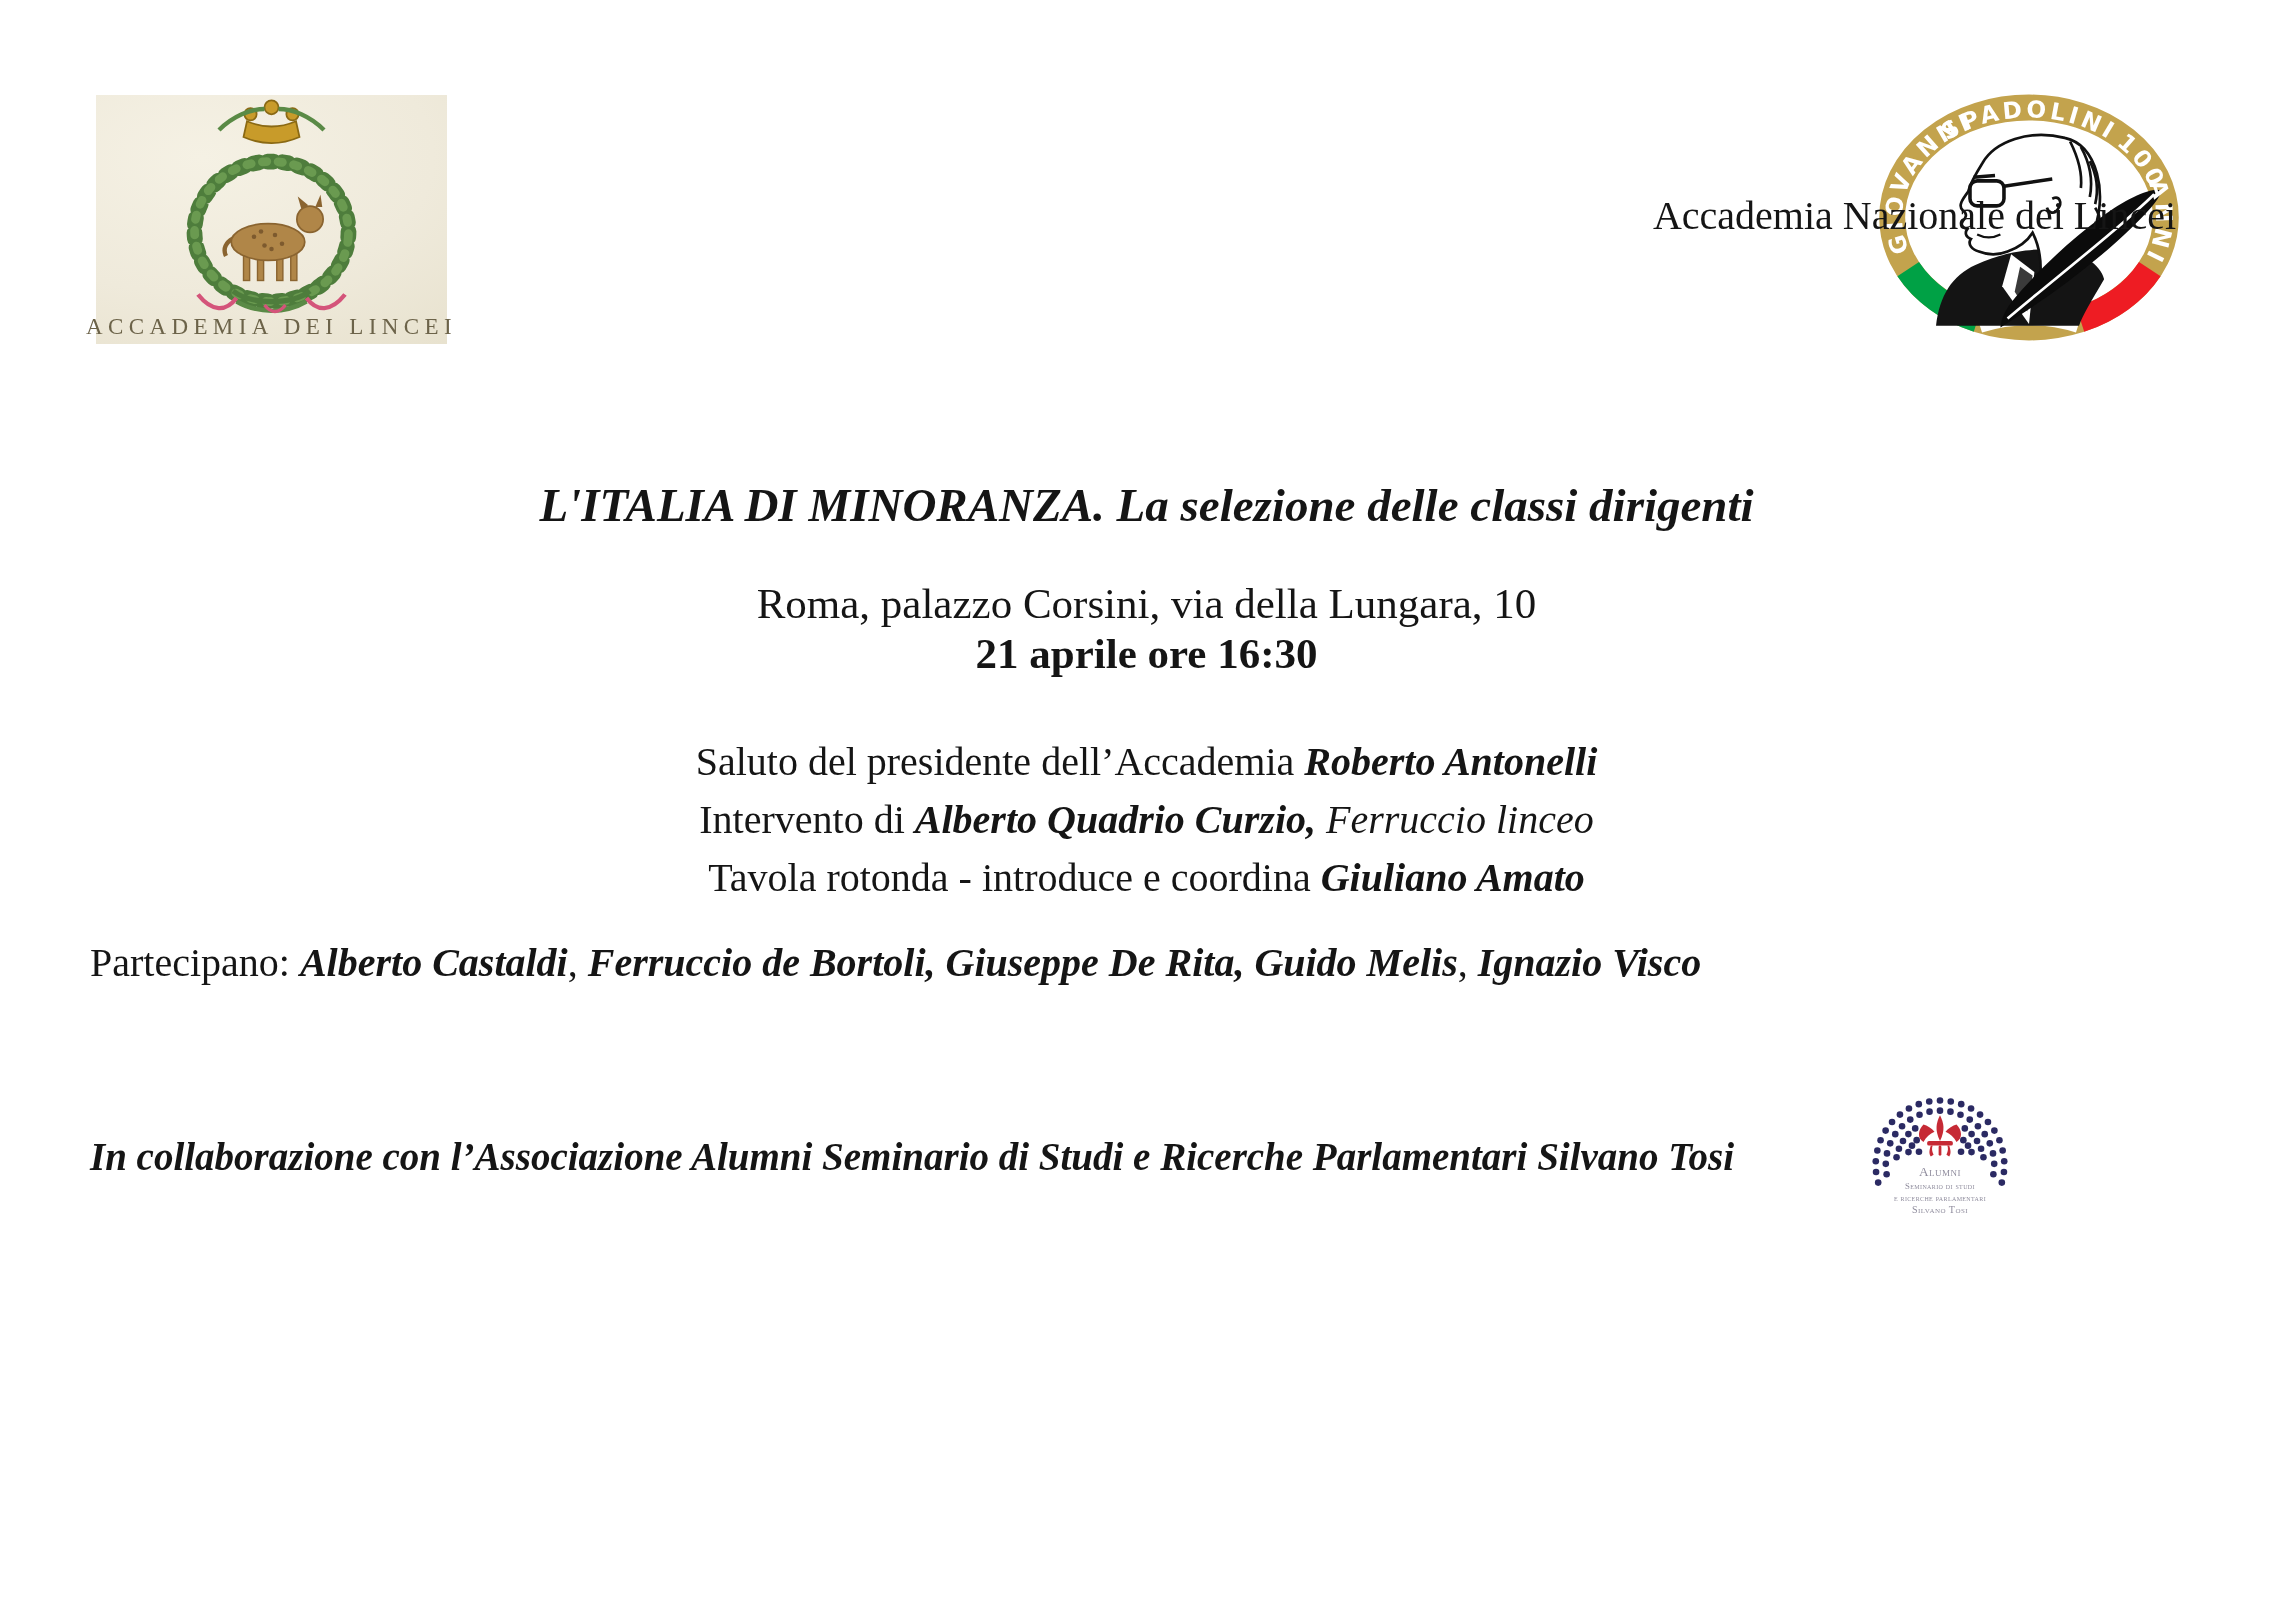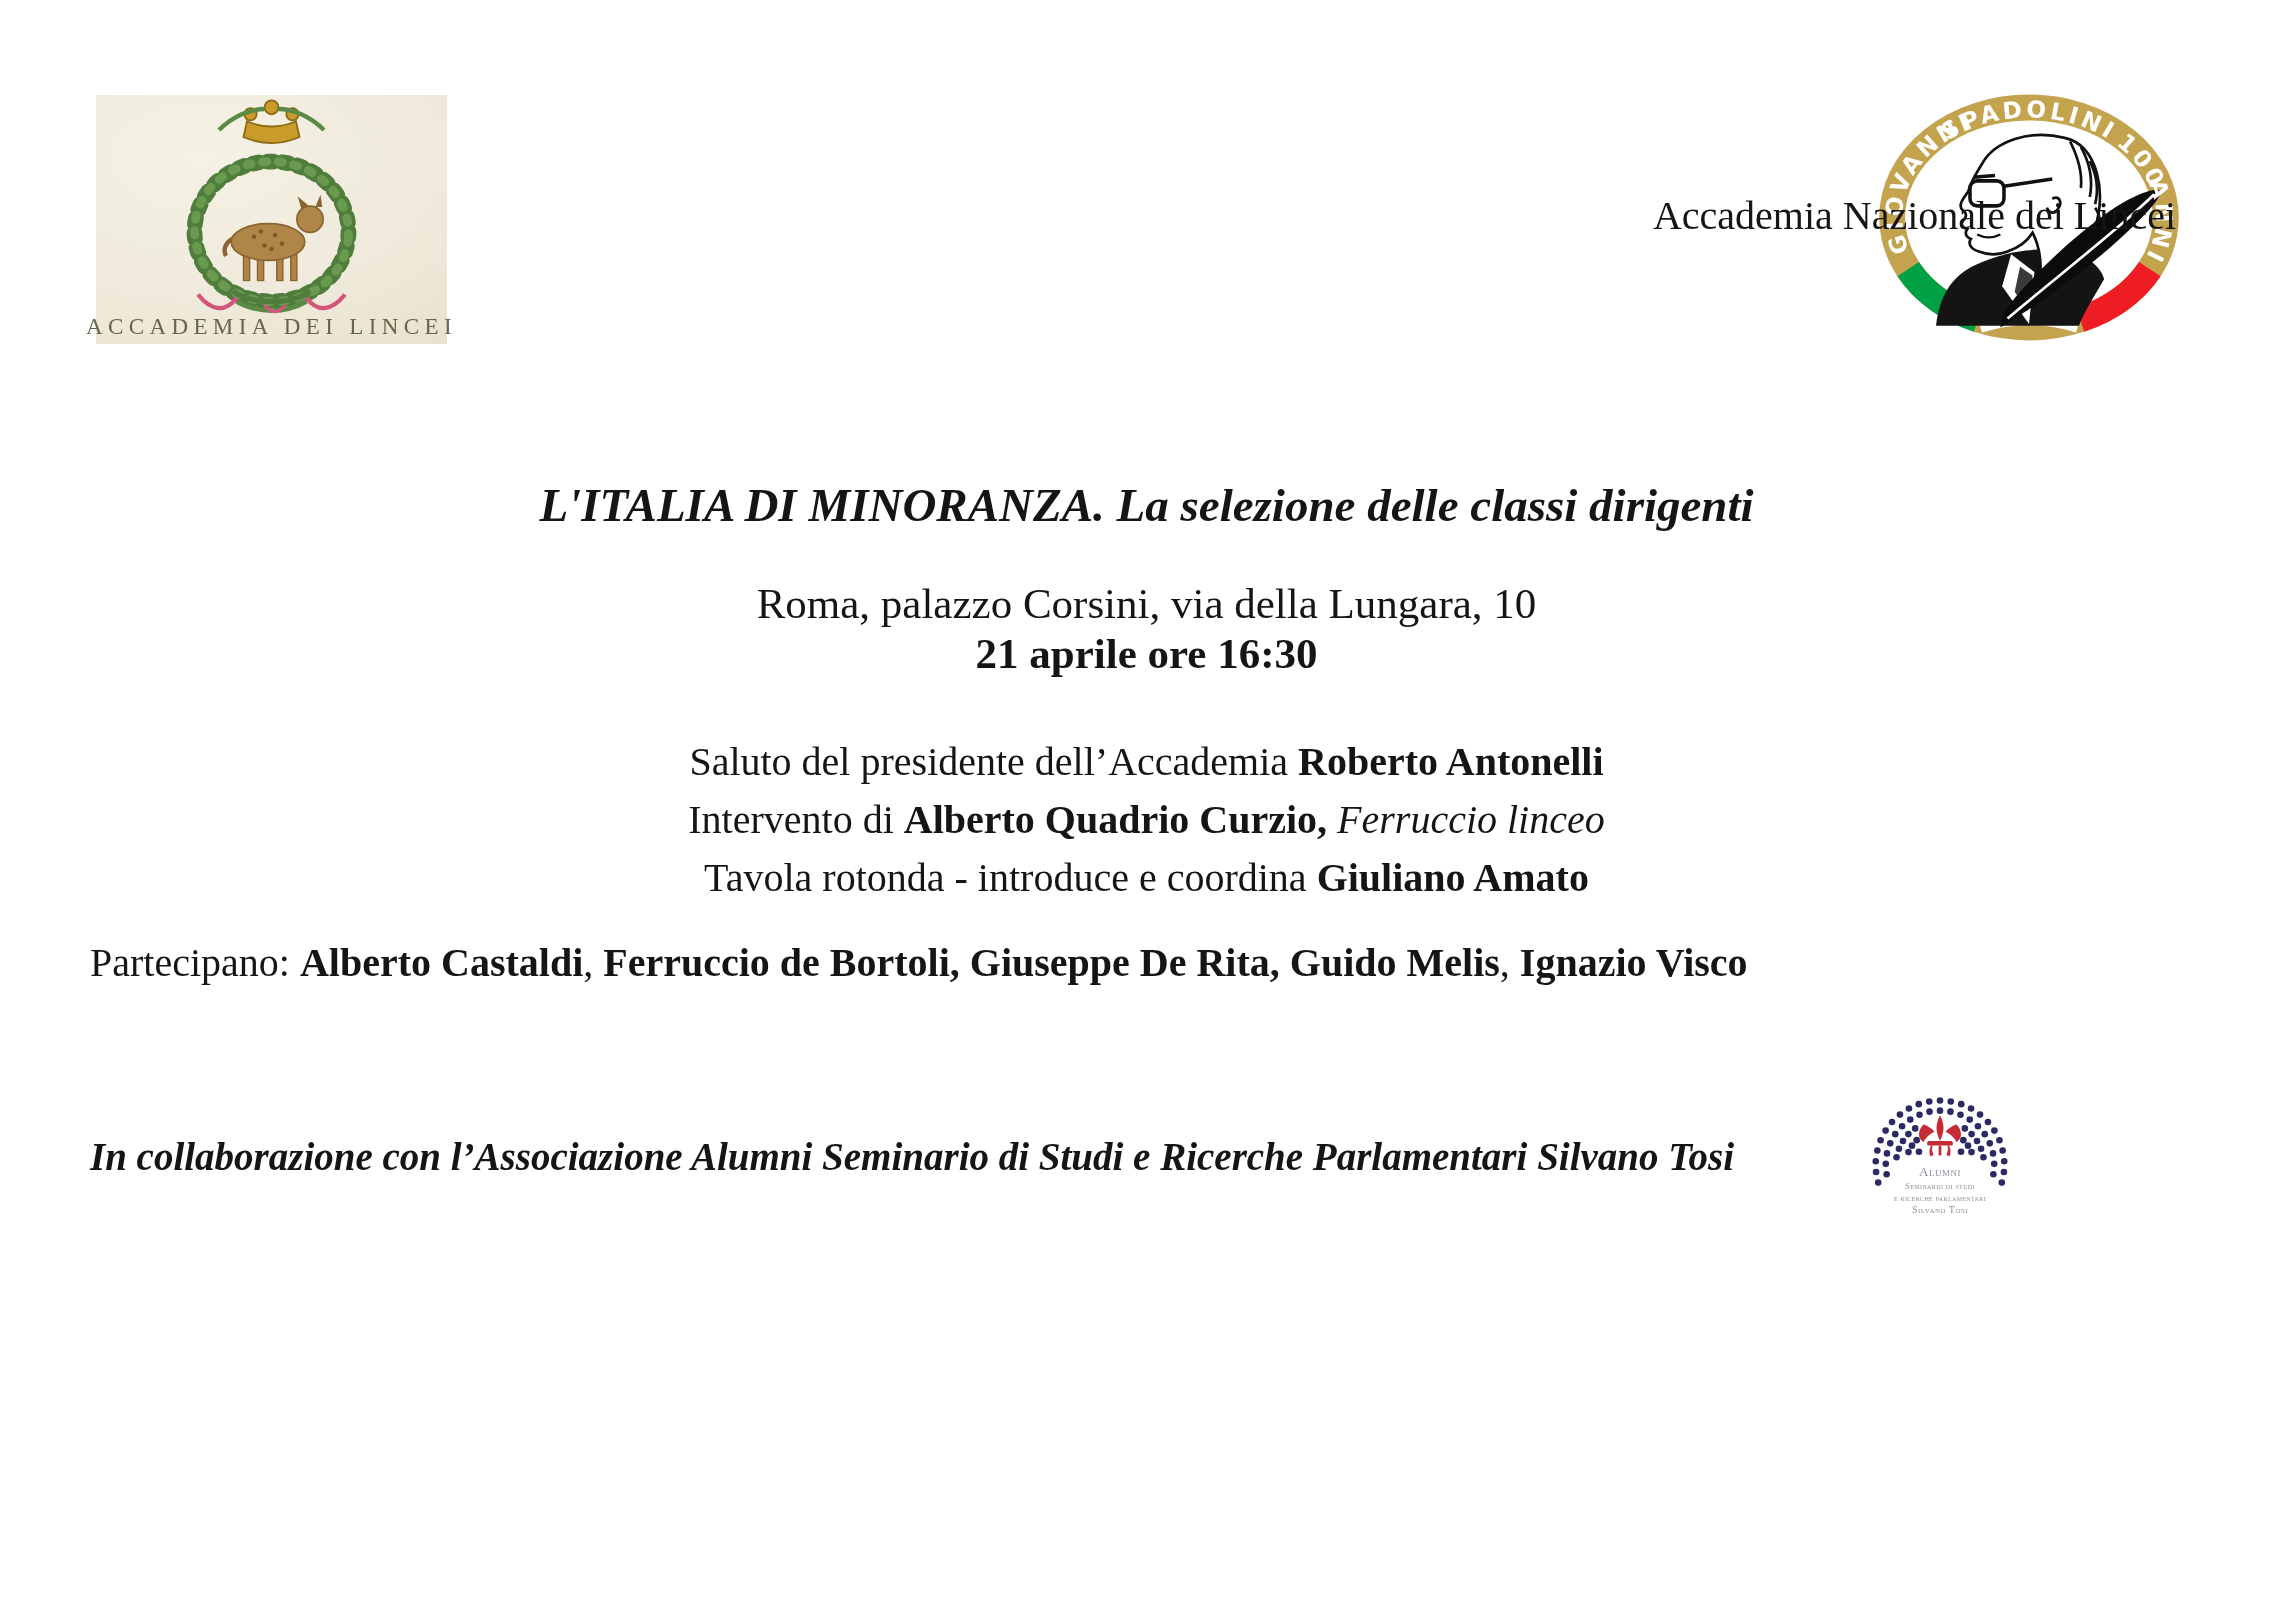--- a/index.html
+++ b/index.html
@@ -57,21 +57,21 @@
     position:absolute; left:90px; top:1134px; width:2114px;
     font-size:39px; font-weight:bold; font-style:italic; white-space:nowrap;
   }
   .alumni-box{position:absolute; left:1861px; top:1084px; width:158px; height:136px;}
   .alumni-box svg{display:block; width:158px; height:136px;}
   .notice{
     position:absolute; left:90px; top:1272px; width:2149px;
     font-size:39px; line-height:56px;
   }
   .notice span{display:block; white-space:nowrap;}
-  b{font-weight:bold;}
+  b{font-weight:bold;font-style:italic;}
   .it{font-style:italic;}
   
   .alumni-t{font-family:"Liberation Serif", serif; font-variant:small-caps; fill:#8F8C9D;}
   .arc-t{font-family:"DejaVu Sans", sans-serif; font-weight:bold; fill:#ffffff; letter-spacing:4px;}
 </style>
 </head>
 <body>
 
 <div class="page">
 

